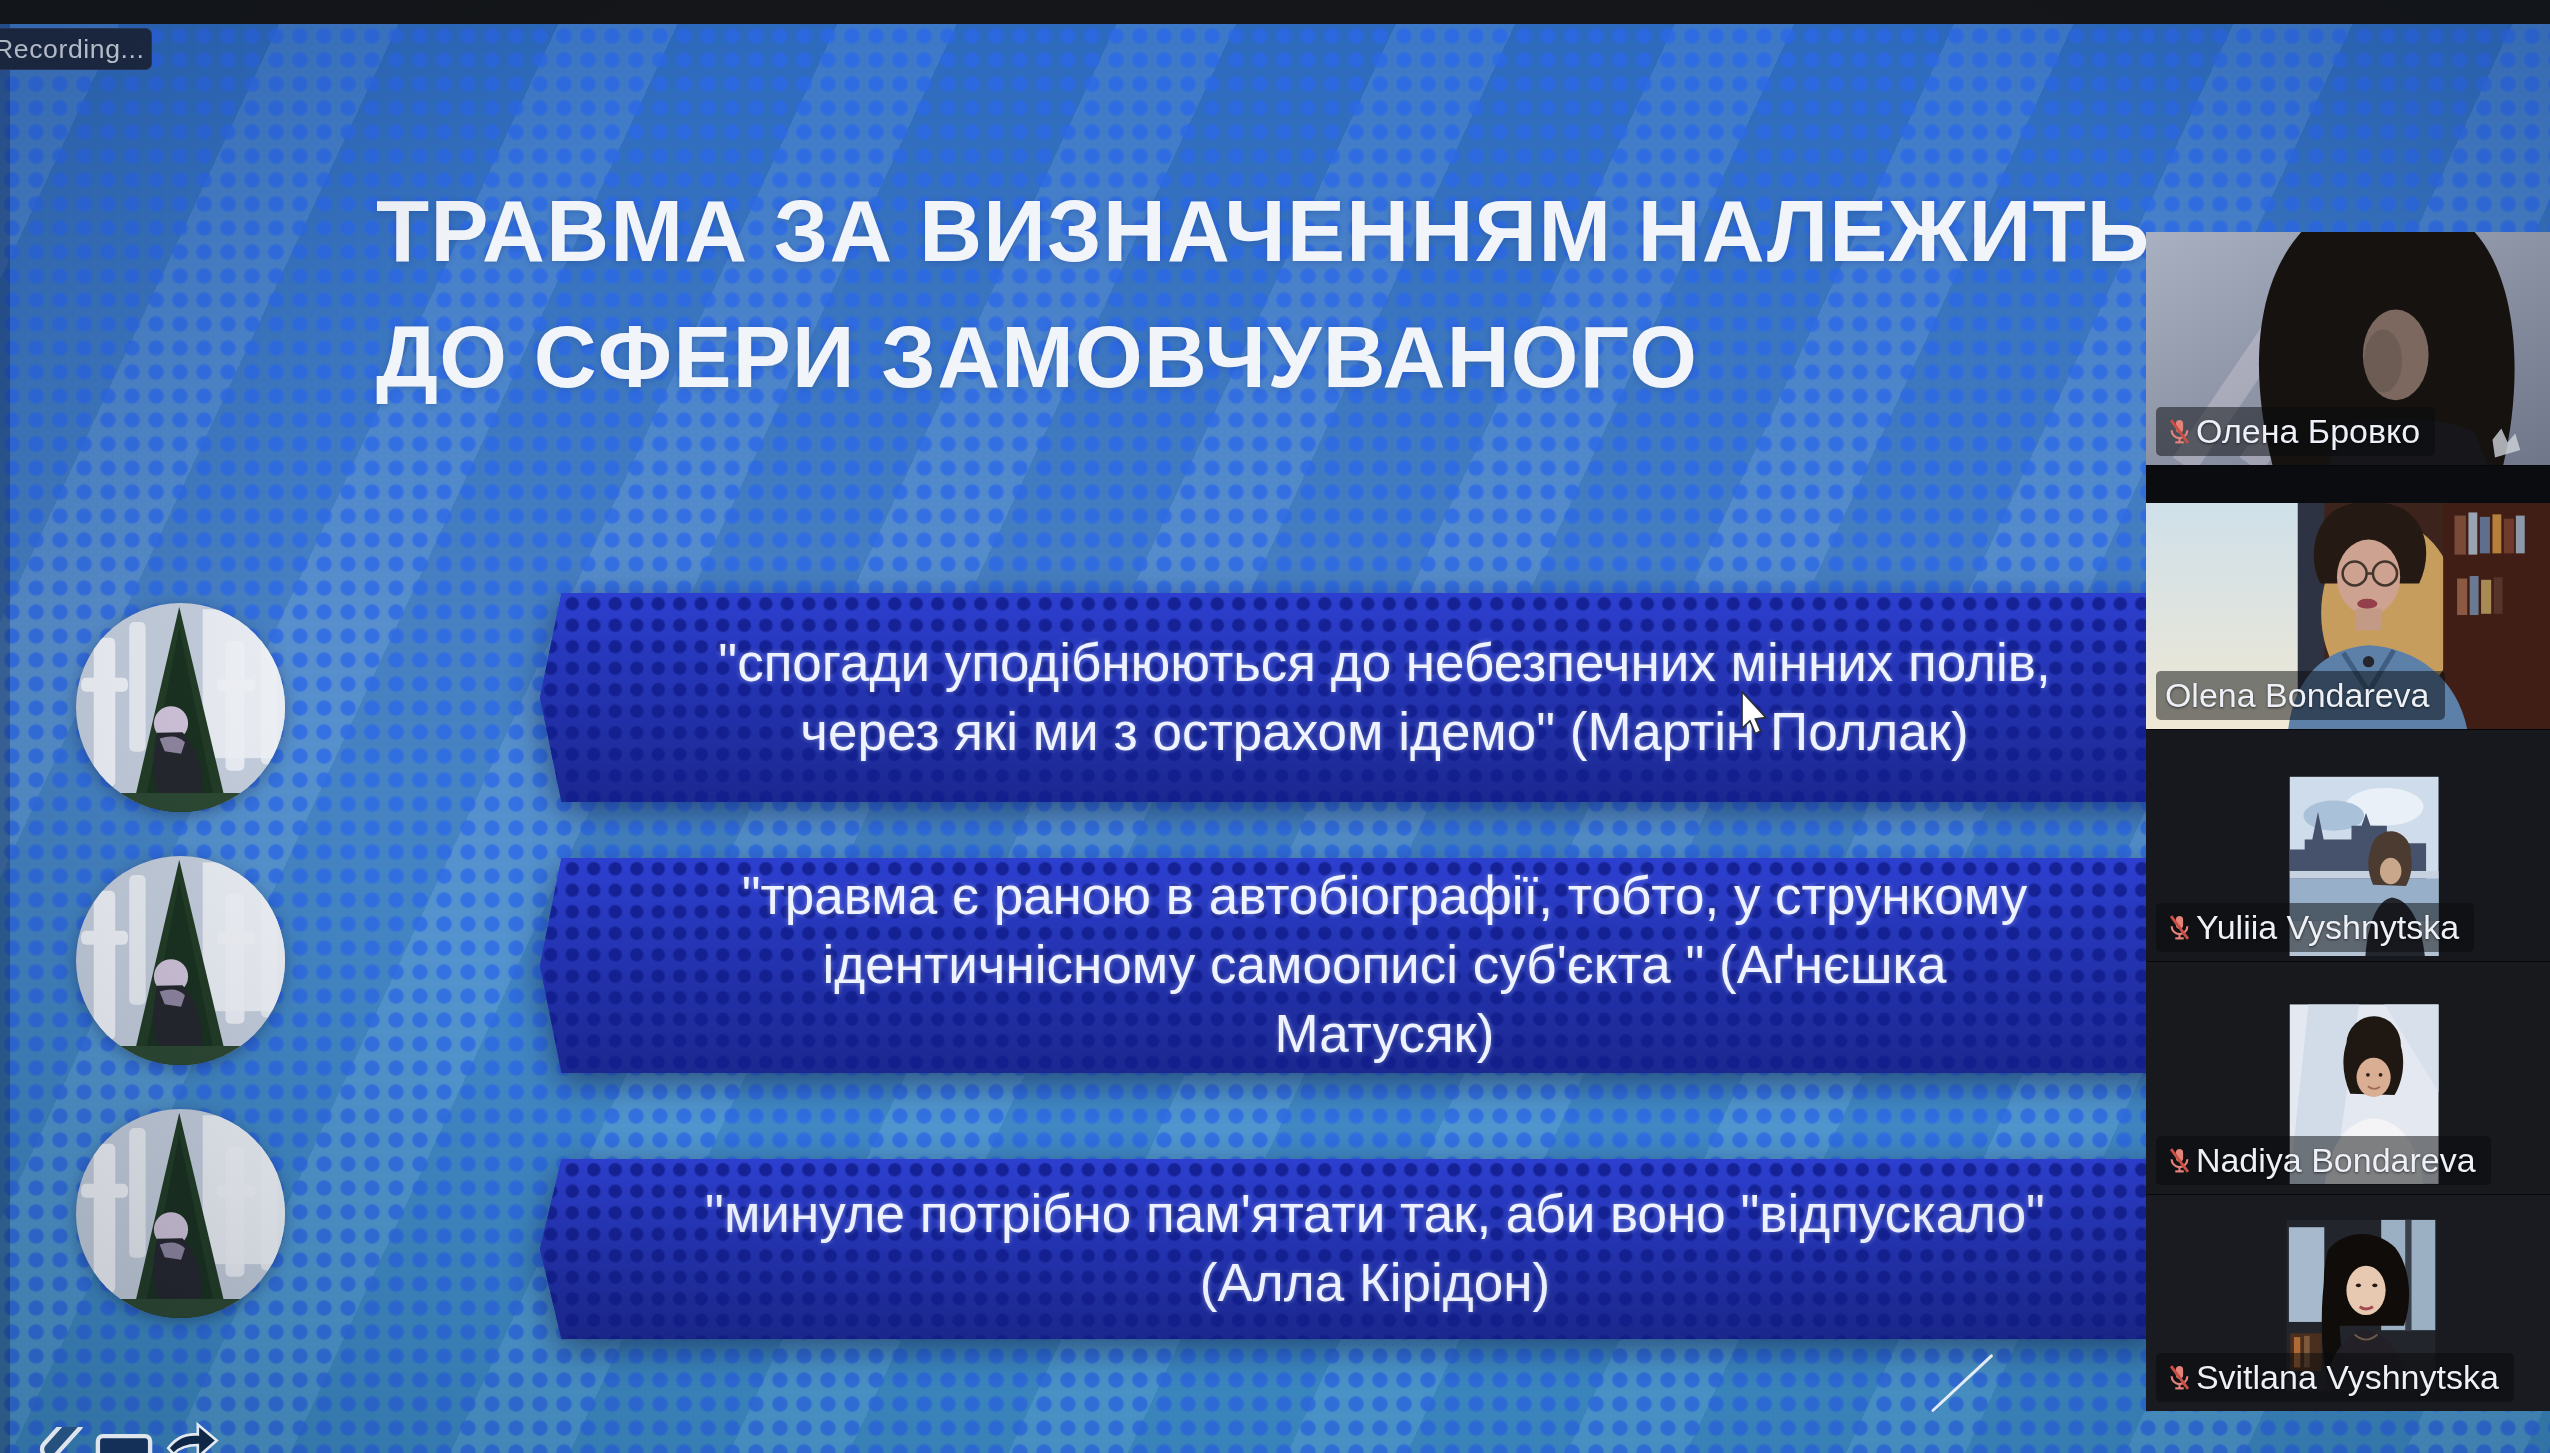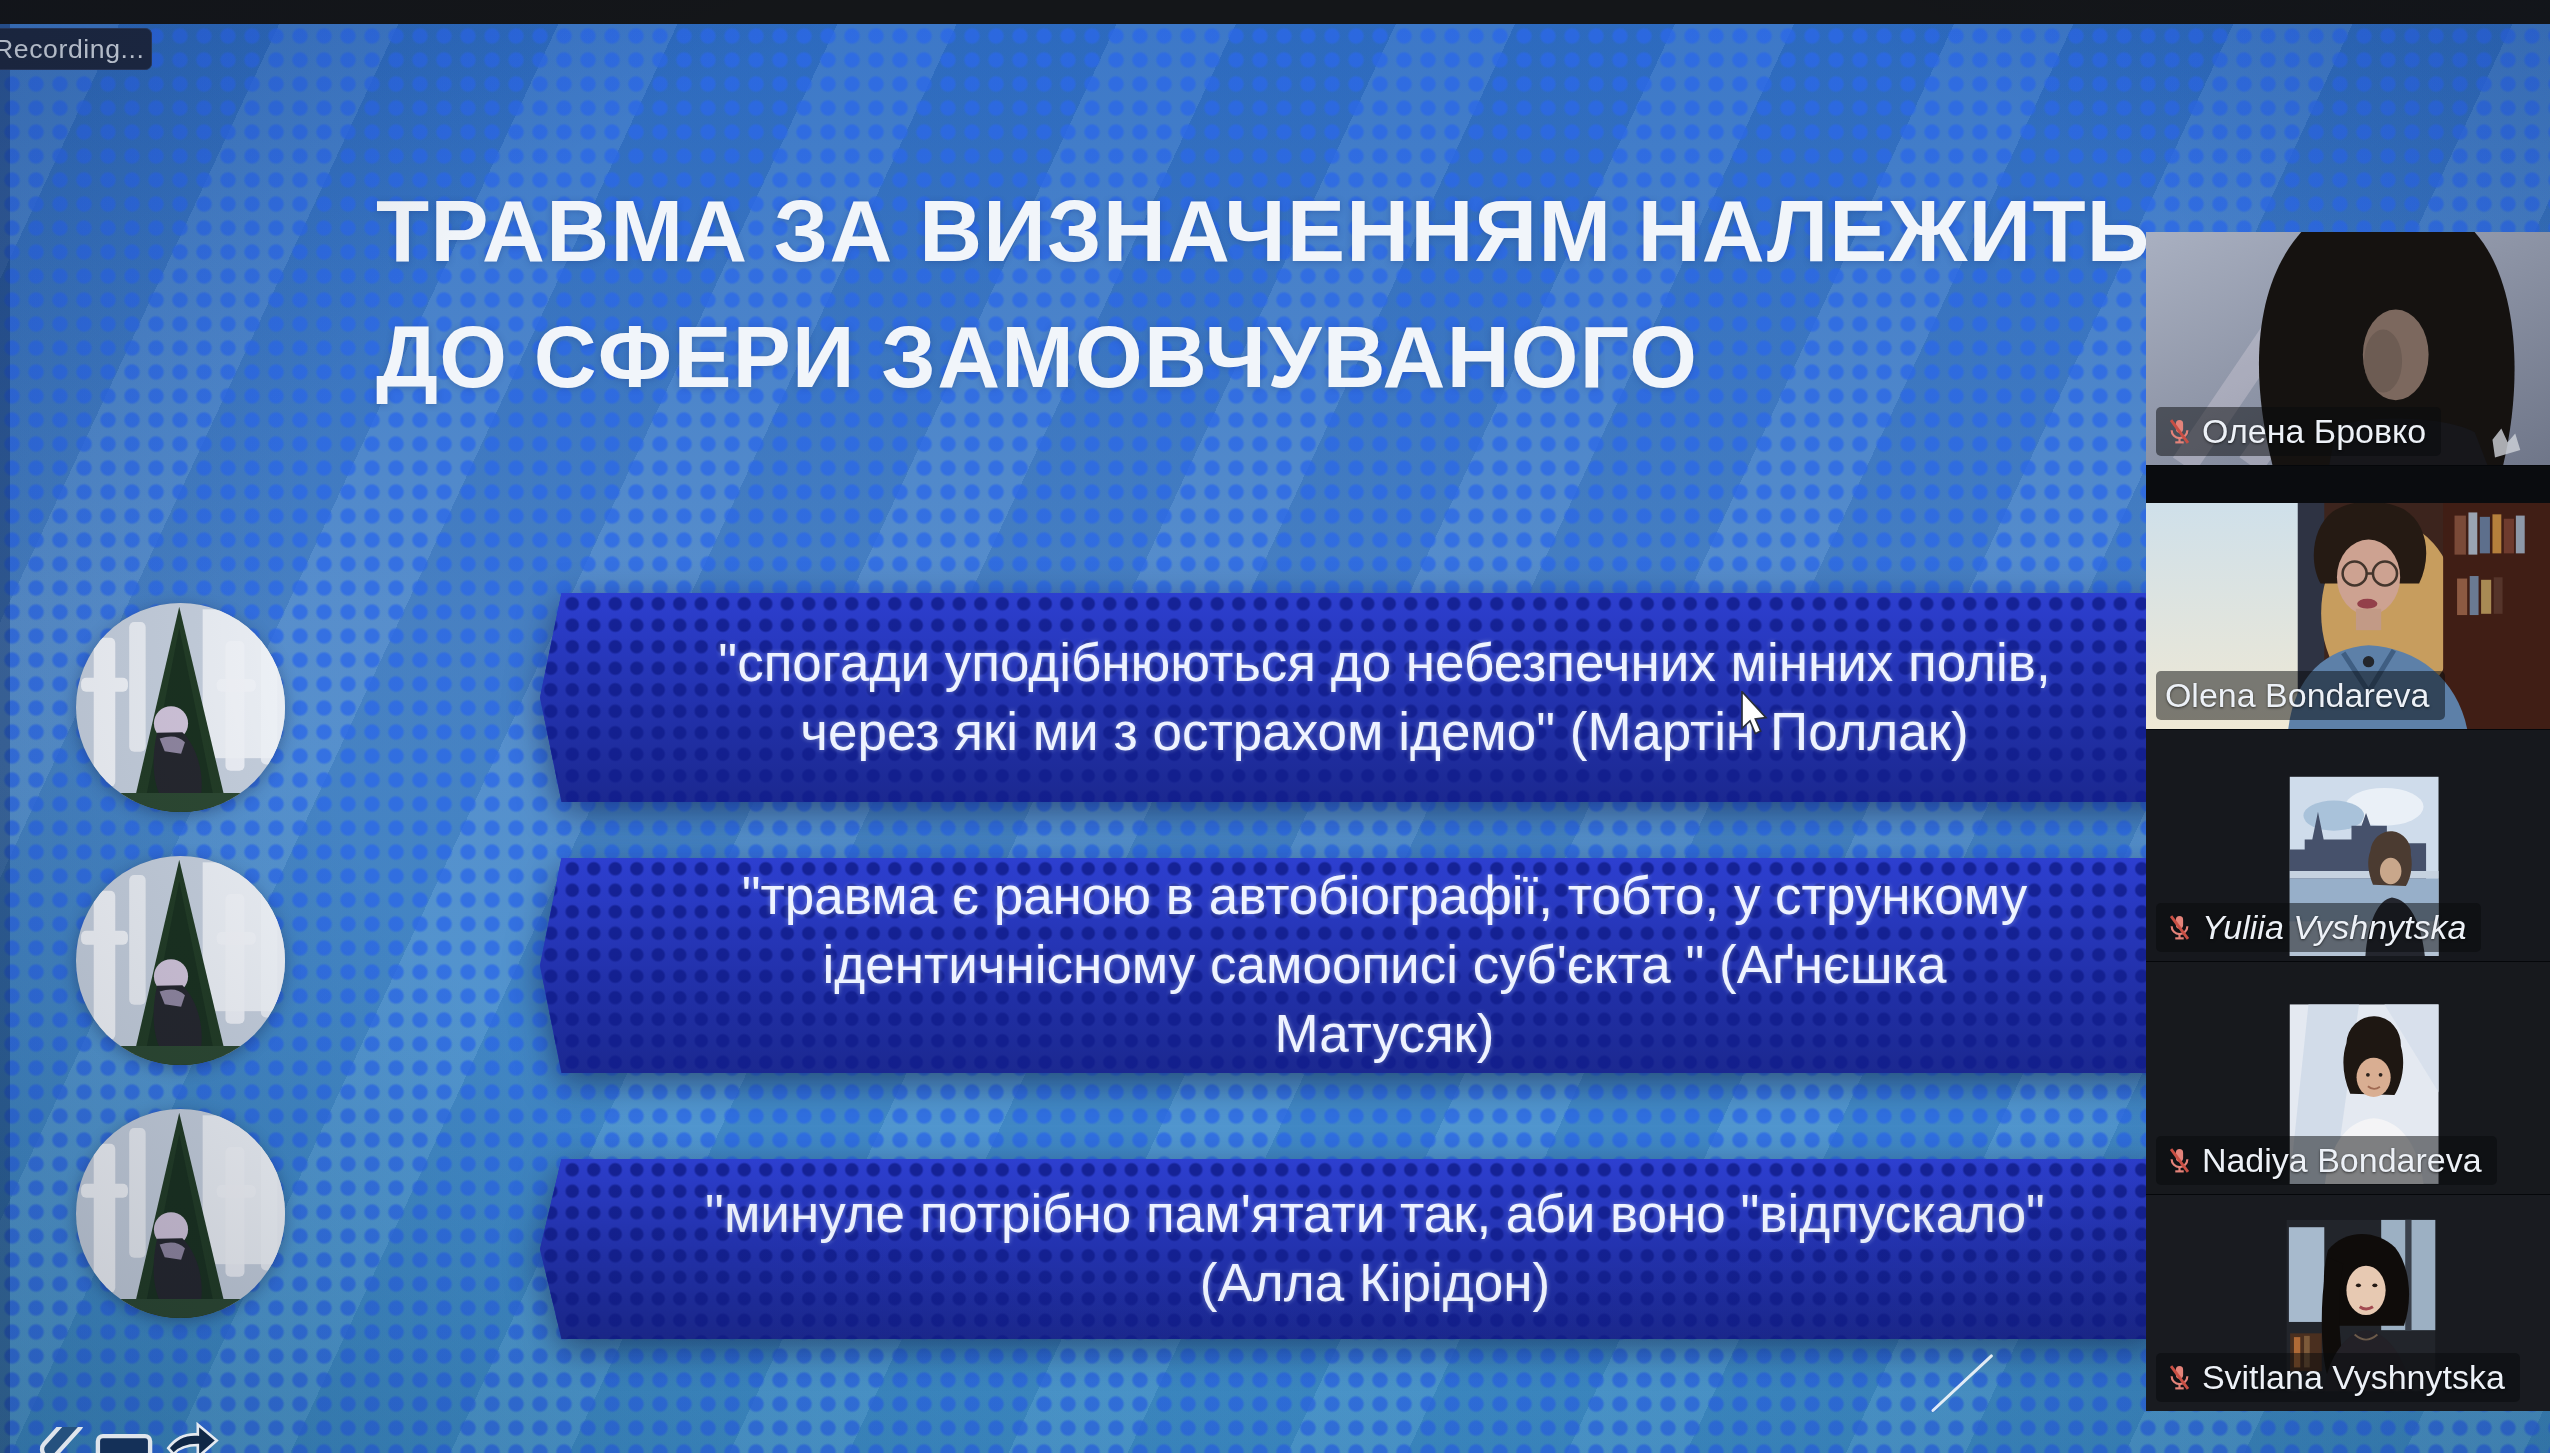--- a/index.html
+++ b/index.html
@@ -52,21 +52,21 @@
   .banner p{margin:0;font-size:53px;line-height:1.3;color:#eef3ff;text-align:center;
     white-space:pre-line;text-shadow:0 0 5px rgba(220,235,255,.45);font-weight:400;}
 
   
   #panel{left:2146px;top:232px;width:404px;height:1142px;background:#0a0c0f;z-index:40;}
   .tile{position:relative;width:404px;overflow:hidden;background:#101216;
     border-bottom:1.9px solid #05070a;box-sizing:border-box;}
   .tile svg.vid{display:block;width:100%;height:100%;}
   .tile.active{box-shadow:inset 0 0 0 3.2px #a8b790;margin-top:37px;}
   .name-label{position:absolute;left:10px;bottom:8.9px;display:flex;align-items:center;
-    gap:8px;background:rgba(8,9,12,.5);border-radius:5px;padding:5px 15px 5px 8.9px;}
+    gap:2px;background:rgba(8,9,12,.5);border-radius:5px;padding:5px 15px 5px 8.9px;}
   .name-label .nm{font-size:34px;color:#edf1f7;text-shadow:0 0.6px 2.5px rgba(0,0,0,.6);
     white-space:nowrap;}
   .mic{width:29px;height:29px;flex:0 0 auto;}
 
   
   #cursor{left:1739px;top:691px;z-index:30;}
   
   #streak{left:1991px;top:1331px;width:3.2px;height:83px;background:rgba(255,255,255,.85);
     transform:rotate(47deg);transform-origin:top center;border-radius:1.9px;z-index:20;}
 
@@ -247,21 +247,21 @@
         <path d="M225,359 C235,275 285,230 352,226 C430,230 492,280 508,359 Z" fill="#5d80a8"></path>
         <path d="M312,238 L352,300 L392,234" stroke="#3f5e82" stroke-width="8" fill="none"></path>
         <circle cx="352" cy="252" r="9" fill="#23262c"></circle>
       </svg>
       <div class="name-label">
 
         <span class="nm">Olena Bondareva</span>
       </div>
     </div>
 
-    <div class="tile" style="height:232px;font-style:italic;">
+    <div class="tile" style="height:232px;">
       <svg class="vid" viewBox="0 0 639 367" preserveAspectRatio="none">
         <rect width="639" height="367" fill="#16181d"></rect>
         <svg x="227" y="74" width="236" height="285" viewBox="0 0 236 285">
           <rect width="236" height="285" fill="#cfdceb"></rect>
           <ellipse cx="150" cy="48" rx="62" ry="30" fill="#eaf0f7"></ellipse>
           <ellipse cx="70" cy="62" rx="48" ry="24" fill="#a9c2da"></ellipse>
           <path d="M0,152 L0,116 H24 V100 h12 l9,-44 9,44 h44 v-22 h16 l7,-20 7,20 h26 v28 h62 v66 H0 Z" fill="#46516b"></path>
           <rect y="150" width="236" height="12" fill="#c6d2e0"></rect>
           <rect y="162" width="236" height="75" fill="#97afc9"></rect>
           <rect y="230" width="236" height="55" fill="#b4c3d4"></rect>

